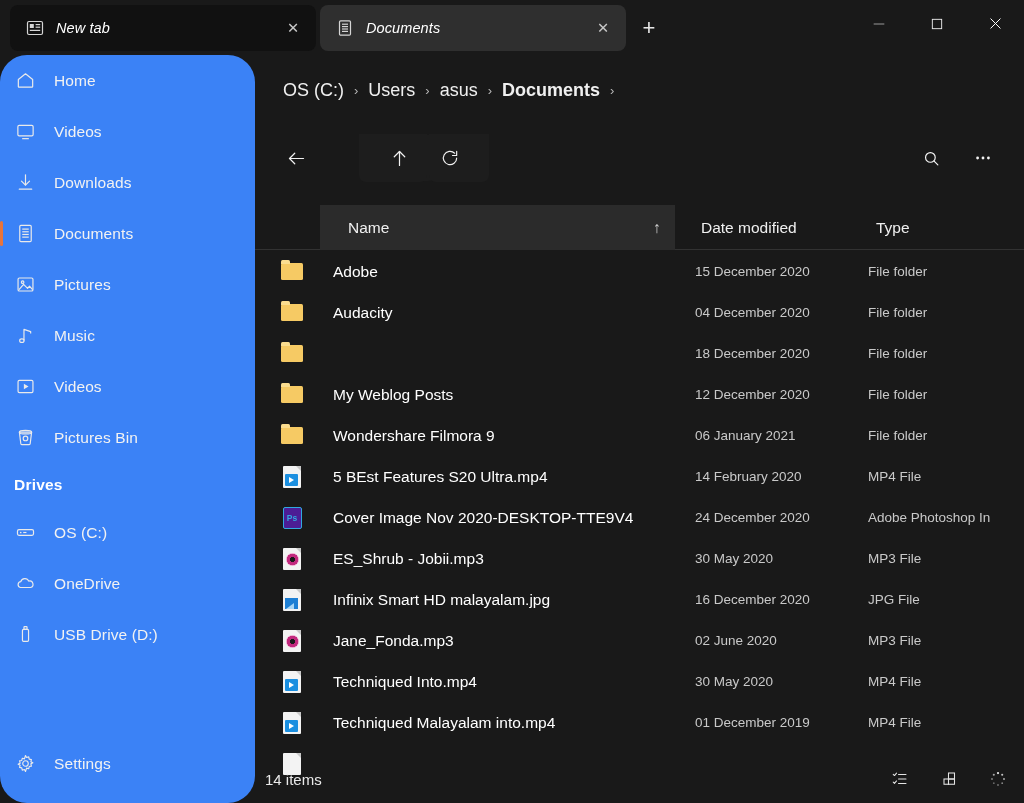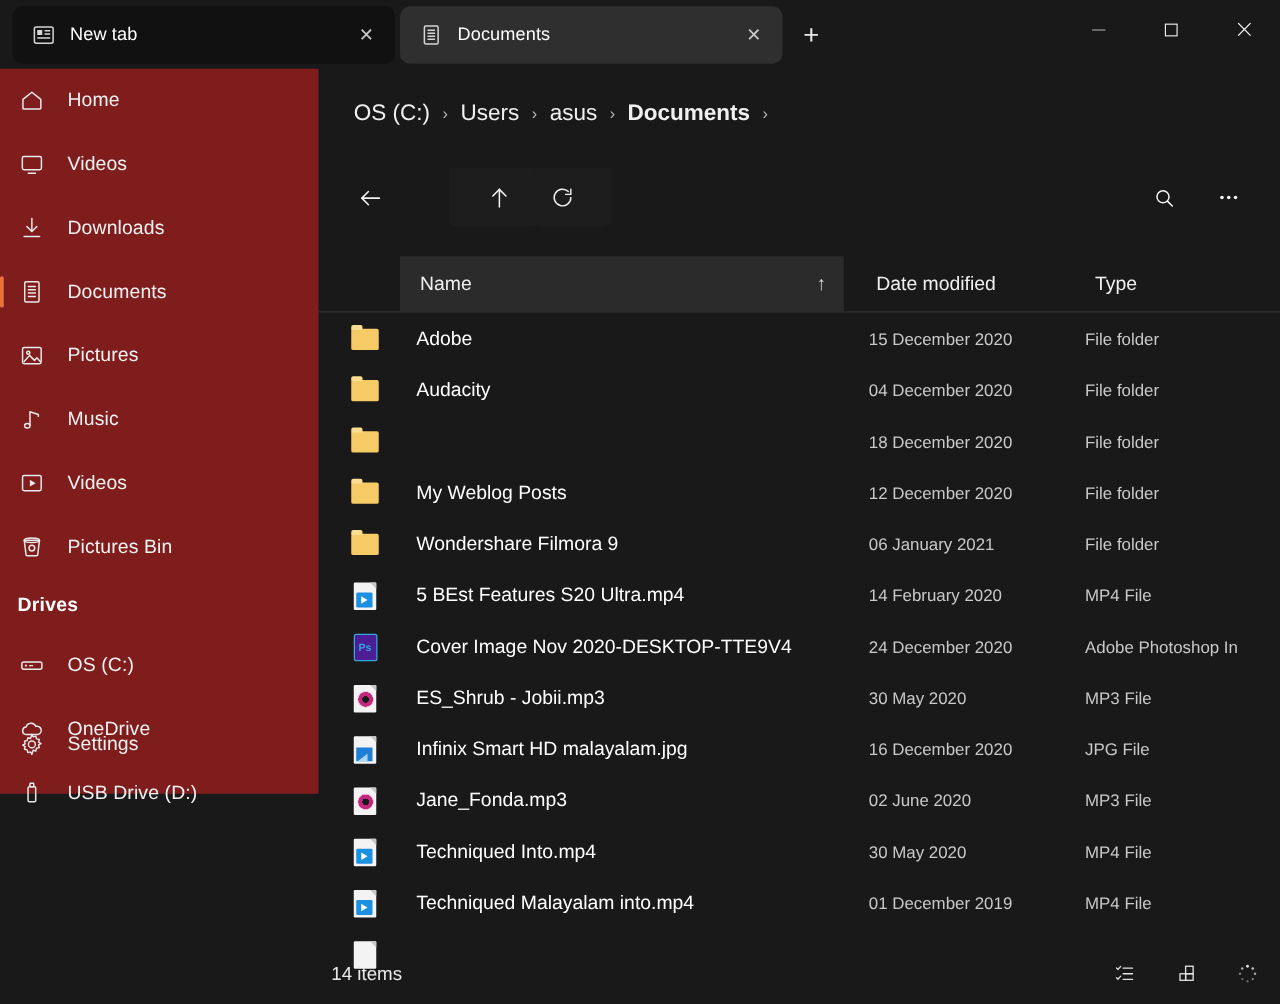--- a/index.html
+++ b/index.html
@@ -22,21 +22,21 @@
     display: flex; align-items: center; gap: 12px;
     padding: 0 10px 0 16px;
     border-radius: 8px;
     color: #ffffff;
     font-size: 14.5px;
     position: relative;
   }
   .tab.inactive { background: #111111; width: 306px; margin-left: 10px; }
   .tab.active   { background: #2f2f2f; width: 306px; margin-left: 4px; }
   .tab-icon { width: 18px; height: 18px; flex: 0 0 18px; color: #d6d6d6; display:block; }
-  .tab-label { flex: 1 1 auto; white-space: nowrap; overflow: hidden; letter-spacing: .1px; }
+  .tab-label { flex: 1 1 auto; white-space: nowrap; overflow: hidden; letter-spacing: .1px; font-style: italic; }
   .tab-close {
     width: 26px; height: 26px; flex: 0 0 26px;
     display: flex; align-items: center; justify-content: center;
     color: #c7c7c7; border-radius: 4px;
   }
   #new-tab-btn {
     width: 34px; height: 34px; margin-top: 11px; margin-left: 6px;
     display: flex; align-items: center; justify-content: center;
     color: #e6e6e6; font-size: 22px; line-height: 1; font-weight: 300;
     border-radius: 5px;
@@ -46,22 +46,23 @@
     display: flex; align-items: center;
   }
   .wc {
     width: 58px; height: 47px;
     display: flex; align-items: center; justify-content: center;
     color: #e8e8e8;
   }
 
   
   #sidebar {
-    position: absolute; top: 55px; left: 0; width: 255px; height: 580px;
-    background: #7f1d1d;
+    position: absolute; top: 55px; left: 0; width: 255px; height: 748px;
+    background: #3b82f6;
+    border-radius: 27px;
   }
   .nav-item {
     position: relative; height: 51px;
     display: flex; align-items: center;
     padding-left: 14px; gap: 18px;
     color: #f2f2f2; font-size: 15.5px;
   }
   .nav-item.selected::before {
     content: ""; position: absolute; left: 0; top: 13px;
     width: 3px; height: 25px; background: #e8743b; border-radius: 2px;
@@ -111,21 +112,21 @@
   #col-headers {
     position: absolute; top: 150px; left: 0; width: 769px; height: 45px;
     border-bottom: 1px solid #323232;
   }
   .col-head {
     position: absolute; top: 0; height: 45px;
     display: flex; align-items: center;
     color: #f0f0f0; font-size: 15.5px;
   }
   .col-head .ch-label { padding-left: 16px; }
-  #col-name { left: 65px; width: 355px; background: #2b2b2b; }
+  #col-name { left: 65px; width: 355px; background: #2b2b2b; padding-left: 12px; }
   #col-name .sort-arrow {
     position: absolute; right: 14px; top: 50%; transform: translateY(-50%);
     color: #d0d0d0;
   }
   #col-date { left: 430px; width: 175px; }
   #col-type { left: 605px; width: 164px; }
 
   
   #filelist {
     position: absolute; top: 196px; left: 0; width: 769px; height: 550px;

